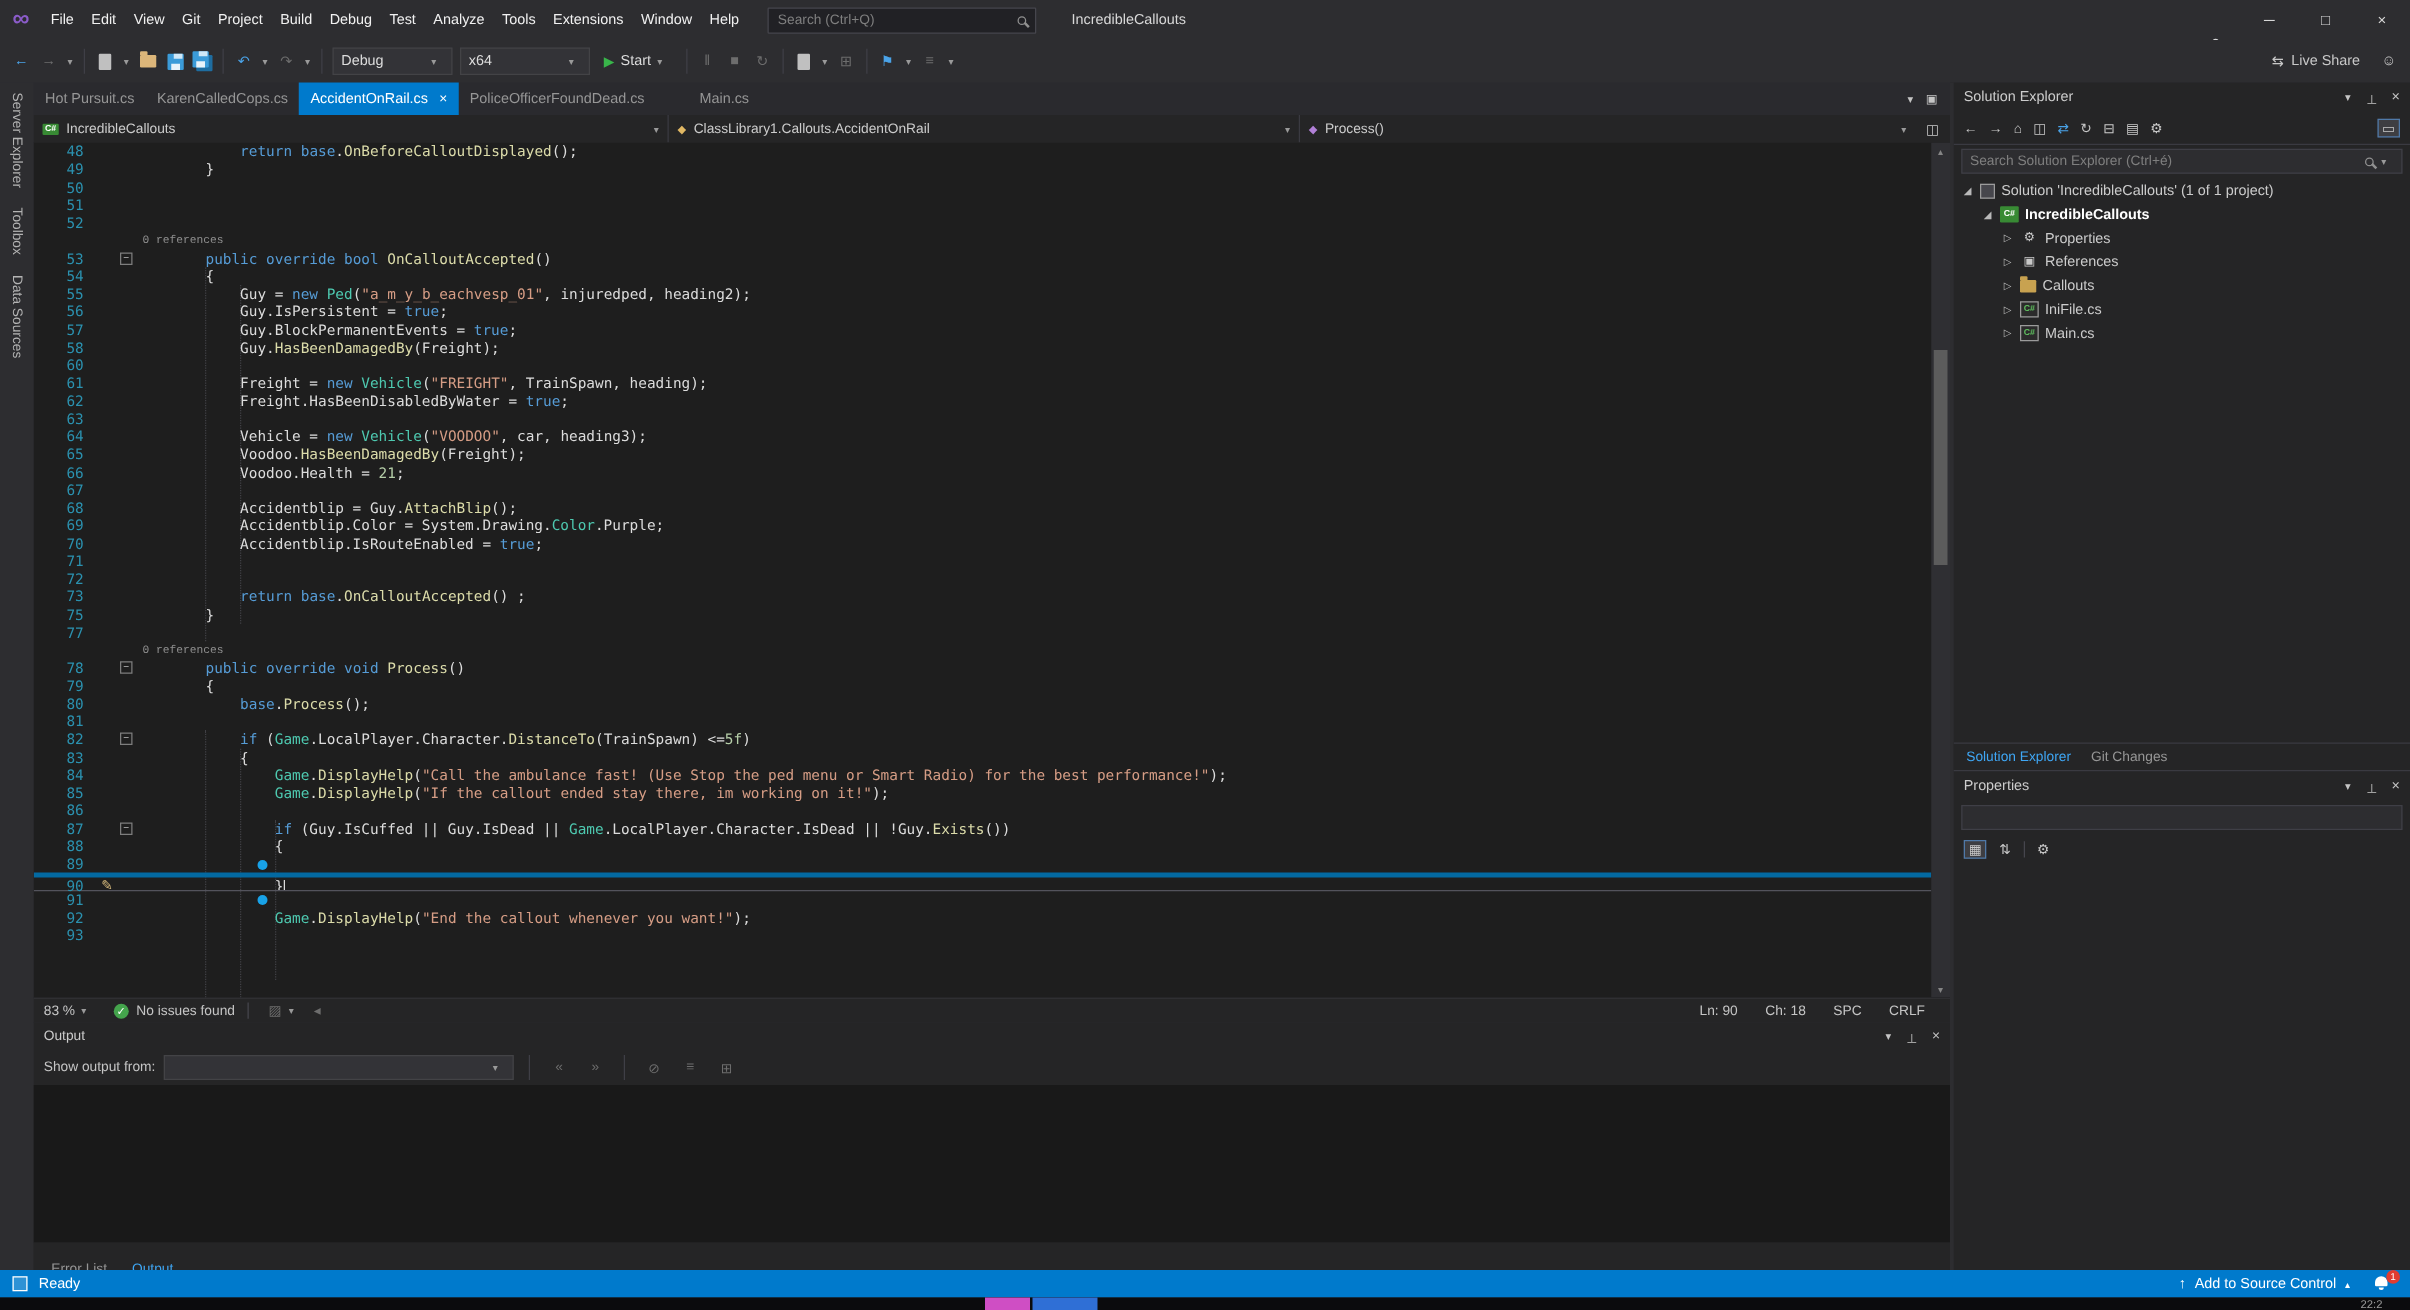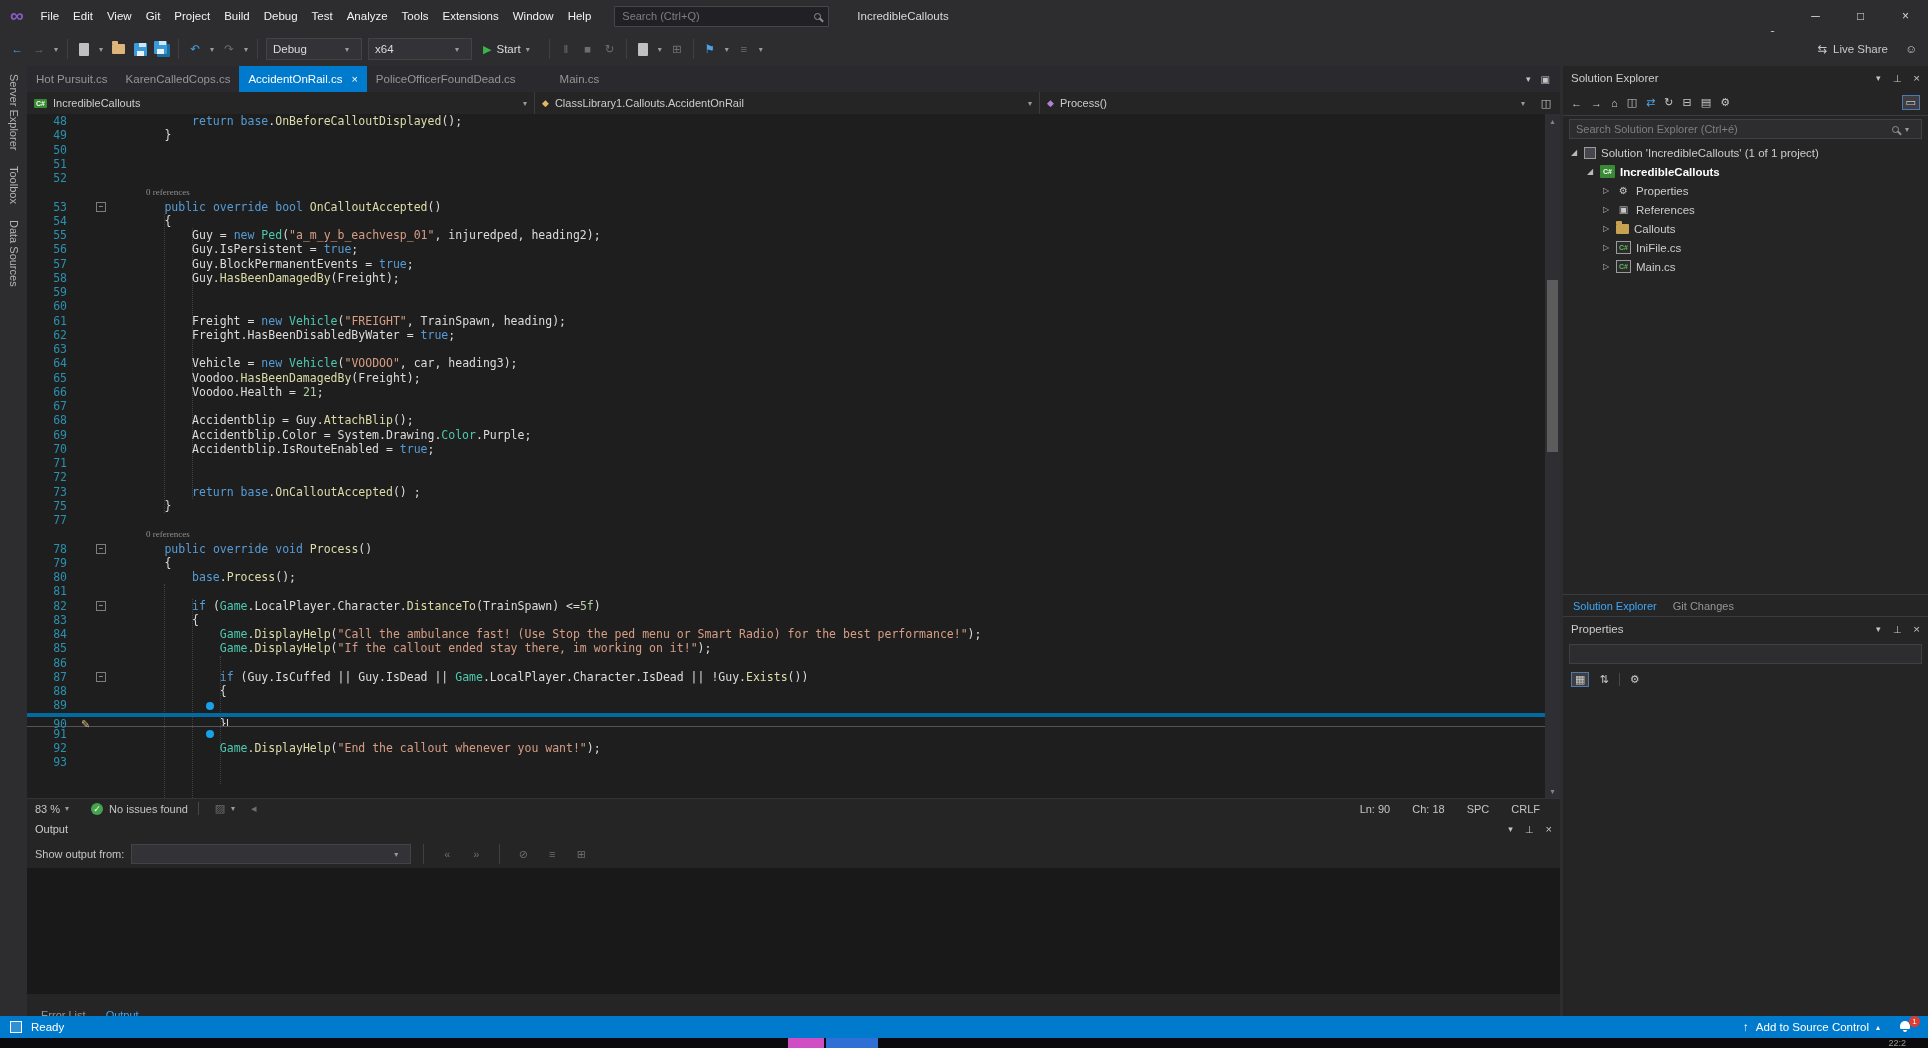--- a/index.html
+++ b/index.html
@@ -70,21 +70,21 @@
   .crow { display:flex; height:14.25px; position:relative; }
   .crow.cur { border-top:4px solid #0369a1; border-bottom:1px solid #53535c; }
   .lnum { width:52px; padding-right:12px; text-align:right; color:#2b91af; font:11.5px "DejaVu Sans Mono","Liberation Mono",monospace; line-height:14.25px; flex:none; }
   .lmarg { width:30px; flex:none; position:relative; }
   .fold { position:absolute; right:3px; top:2px; width:10px; height:10px; border:1px solid #7d7d7d; background:#1e1e1e; color:#c8c8c8; font-size:8px; line-height:8px; text-align:center; }
   .pencil { position:absolute; left:2px; top:0; color:#d7ba7d; font-size:11px; line-height:14px; }
   .ctext { flex:1; font:11.5px "DejaVu Sans Mono","Liberation Mono",monospace; line-height:14.25px; white-space:pre; overflow:hidden; }
   .tk-kw { color:#569cd6; } .tk-ty { color:#4ec9b0; } .tk-me { color:#dcdcaa; }
   .tk-st { color:#d69d85; } .tk-nu { color:#b5cea8; } .tk-df { color:#dcdcdc; }
   .lens-row { height:14.25px; display:flex; }
-  .lens { margin-left:119px; font-size:9px; color:#8f8f8f; line-height:14.25px; font-family:Liberation Serif, serif; }
+  .lens { margin-left:87px; font-size:9px; color:#8f8f8f; line-height:14.25px; font-family:Liberation Mono, monospace; }
   .cdot { display:inline-block; width:8px; height:8px; border-radius:50%; background:#18a2e8; vertical-align:middle; }
   .tcaret { display:inline-block; width:1px; height:11px; background:#dcdcdc; vertical-align:-2px; }
   .guide { position:absolute; border-left:1px dotted #404045; width:0; z-index:0; }
   .vscroll { position:absolute; top:0; right:0; bottom:0; width:15px; background:#2f2f33; z-index:2; }
   .varrow { position:absolute; left:0; width:15px; height:14px; color:#858585; font-size:8px; display:flex; align-items:center; justify-content:center; }
   .vthumb { position:absolute; left:2px; width:11px; top:166px; height:172px; background:#5c5c5c; }
 
   
   .estrip { height:20px; background:#252526; border-top:1px solid #333337; display:flex; align-items:center; font-size:11px; color:#c5c5c5; flex:none; padding:0 8px; }
   .zoomsel { display:flex; align-items:center; gap:5px; }
@@ -351,25 +351,20 @@
               <span class="lnum">57</span>
               <span class="lmarg"></span>
               <pre class="ctext"><span class="tk-df">            Guy.BlockPermanentEvents = </span><span class="tk-kw">true</span><span class="tk-df">;</span></pre>
             </div>
             <div class="crow">
               <span class="lnum">58</span>
               <span class="lmarg"></span>
               <pre class="ctext"><span class="tk-df">            Guy.</span><span class="tk-me">HasBeenDamagedBy</span><span class="tk-df">(Freight);</span></pre>
             </div>
             <div class="crow">
-              <span class="lnum">59</span>
-              <span class="lmarg"></span>
-              <pre class="ctext"></pre>
-            </div>
-            <div class="crow">
               <span class="lnum">60</span>
               <span class="lmarg"></span>
               <pre class="ctext"></pre>
             </div>
             <div class="crow">
               <span class="lnum">61</span>
               <span class="lmarg"></span>
               <pre class="ctext"><span class="tk-df">            Freight = </span><span class="tk-kw">new</span><span class="tk-df"> </span><span class="tk-ty">Vehicle</span><span class="tk-df">(</span><span class="tk-st">"FREIGHT"</span><span class="tk-df">, TrainSpawn, heading);</span></pre>
             </div>
             <div class="crow">

